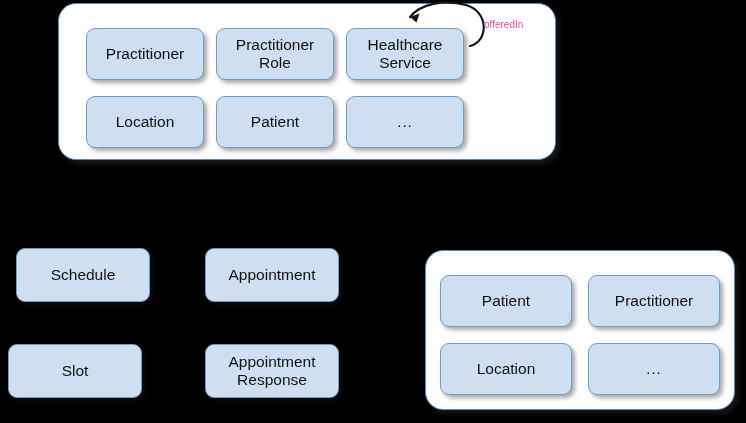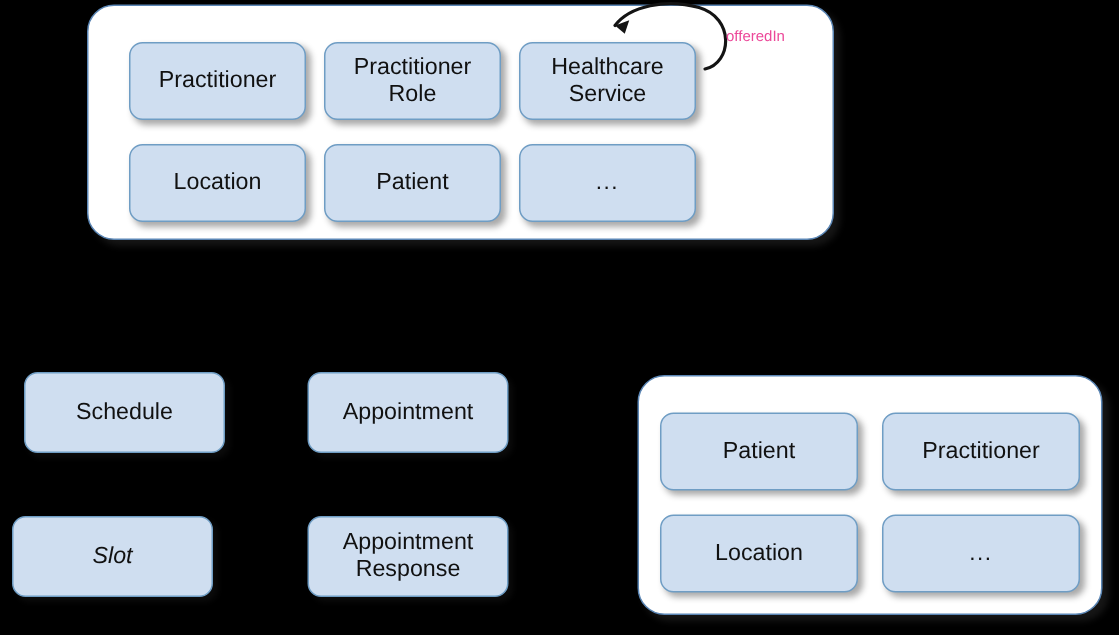--- a/index.html
+++ b/index.html
@@ -100,18 +100,18 @@
   <div class="box" style="left:588px; top:275px; width:132px; height:52px;">Practitioner</div>
 
   <div class="box" style="left:440px; top:343px; width:132px; height:52px;">Location</div>
 
   <div class="box dots" style="left:588px; top:343px; width:132px; height:52px;">...</div>
 
   <div class="box" style="left:4px; top:248px; width:134px; height:54px;margin-left:12px;">Schedule</div>
 
   <div class="box" style="left:205px; top:248px; width:134px; height:54px;">Appointment</div>
 
-  <div class="box" style="left:8px; top:344px; width:134px; height:54px;font-style:italic;">Slot</div>
+  <div class="box" style="left:8px; top:344px; width:134px; height:54px;">Slot</div>
 
   <div class="box" style="left:205px; top:344px; width:134px; height:54px;">Appointment
 Response</div>
 
 </div>
 
 </body></html>

